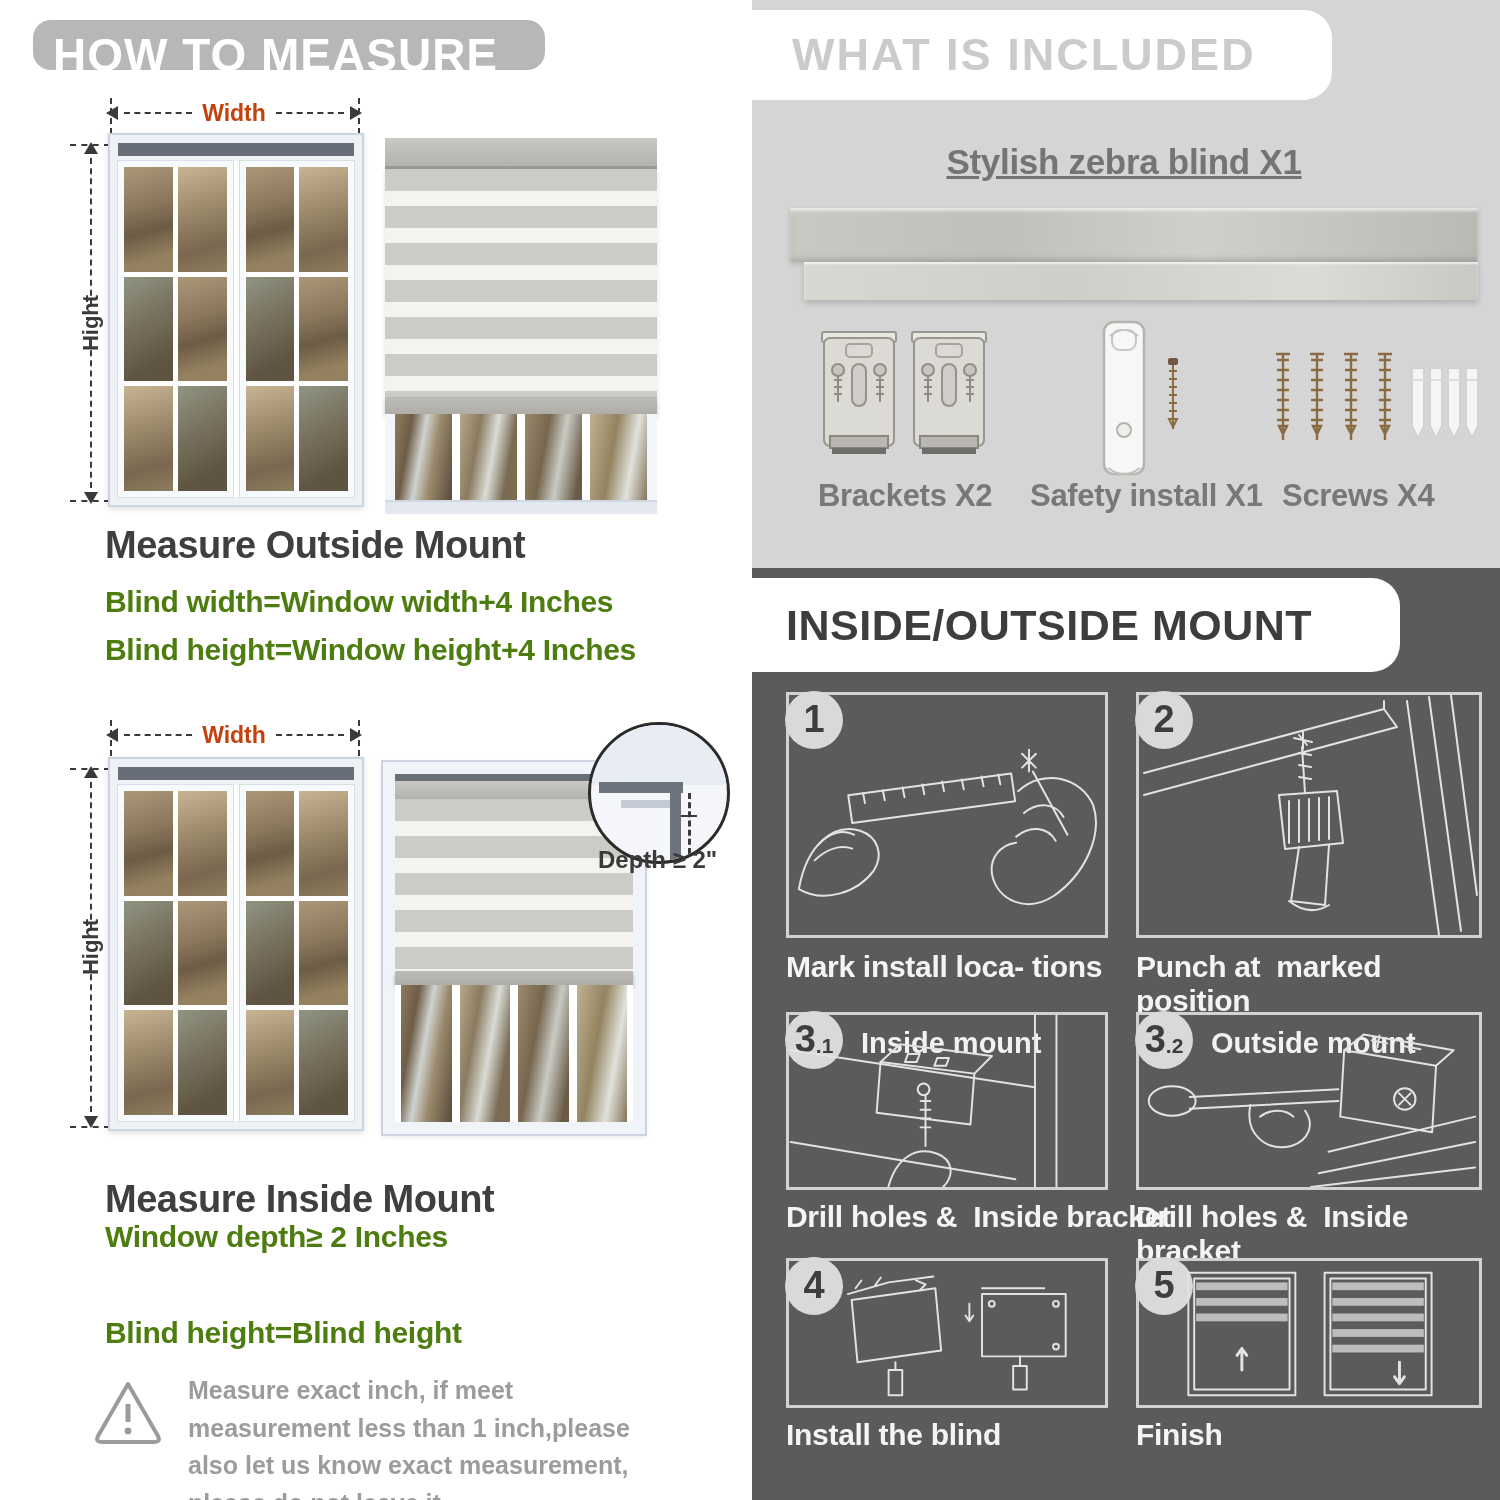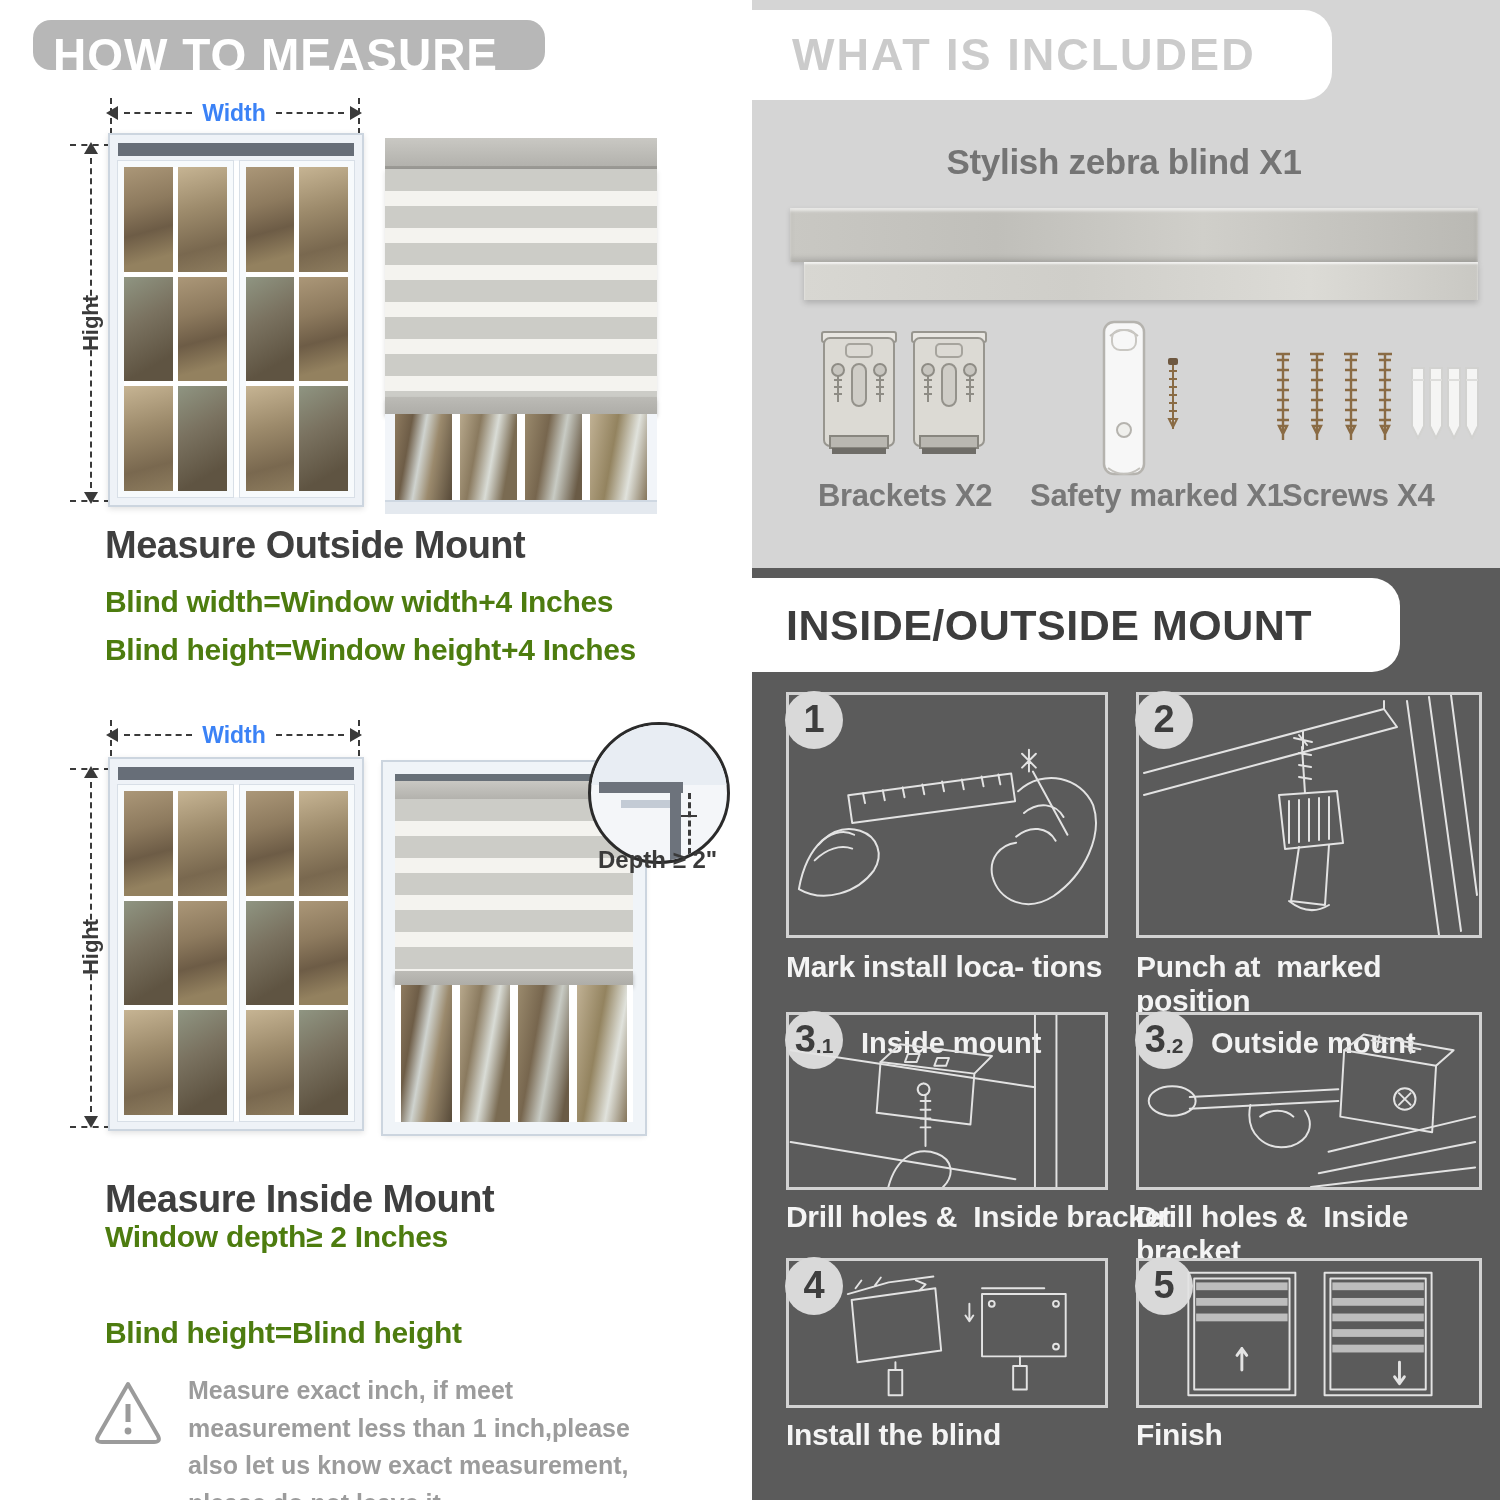--- a/index.html
+++ b/index.html
@@ -19,21 +19,21 @@
   .dark-panel{left:752px;top:568px;width:748px;height:932px;background:#5b5b5b;}
 
   
   .h2{font-size:38px;font-weight:bold;color:#3f3f3f;letter-spacing:-.5px;}
   .bodyline{font-size:30px;font-weight:bold;color:#4d7c0f;letter-spacing:-.3px;}
   .warn-text{font-size:25px;font-weight:bold;color:#9c9c9c;line-height:1.5;width:470px;}
 
   
   .h-measure{display:flex;align-items:center;height:14px;}
   .h-measure .dash{flex:1;border-top:2px dashed #3a3a3a;height:0;margin:0 6px;}
-  .h-measure .lbl{font-size:23px;font-weight:bold;color:#3b82f6;padding:0 4px;}
+  .h-measure .lbl{font-size:23px;font-weight:bold;color:#c2410c;padding:0 4px;}
   .tri-l{width:0;height:0;border-top:7px solid transparent;border-bottom:7px solid transparent;border-right:12px solid #3a3a3a;}
   .tri-r{width:0;height:0;border-top:7px solid transparent;border-bottom:7px solid transparent;border-left:12px solid #3a3a3a;}
   .v-measure{display:flex;flex-direction:column;align-items:center;width:26px;}
   .v-measure .dash{flex:1;border-left:2px dashed #3a3a3a;width:0;margin:4px 0;}
   .v-measure .lbl{font-size:22px;font-weight:bold;color:#3a3a3a;transform:rotate(-90deg);white-space:nowrap;}
   .tri-u{width:0;height:0;border-left:7px solid transparent;border-right:7px solid transparent;border-bottom:12px solid #3a3a3a;}
   .tri-d{width:0;height:0;border-left:7px solid transparent;border-right:7px solid transparent;border-top:12px solid #3a3a3a;}
   .vtick{border-left:2px dashed #3a3a3a;width:0;height:36px;}
   .htick{border-top:2px dashed #3a3a3a;height:0;width:40px;}
 
@@ -55,21 +55,21 @@
   .street{flex:1;background:linear-gradient(100deg,#8e7b60 0%,#6e5d47 25%,#cfd3cf 45%,#9b8a6d 65%,#574a39 100%);}
   .street:nth-child(2){background:linear-gradient(100deg,#b7a88c 0%,#8a7a5f 30%,#d9dcd6 55%,#7a6b52 80%);}
   .street:nth-child(3){background:linear-gradient(100deg,#9a8a6d 0%,#77664e 35%,#c8cbc4 60%,#6a5b46 90%);}
   .street:nth-child(4){background:linear-gradient(100deg,#c0b194 0%,#93835f 40%,#e0e2dc 70%,#85755a 100%);}
 
   
   .mag{width:136px;height:136px;border-radius:50%;border:3px solid #2b2b2b;background:#f4f6f9;overflow:hidden;}
   .depth-lbl{font-size:24px;font-weight:bold;color:#3a3a3a;}
 
   
-  .prod-label{width:744px;text-align:center;font-size:35px;font-weight:bold;color:#747474;letter-spacing:-.3px;}
+  .prod-label{width:744px;text-align:center;font-size:35px;font-weight:bold;color:#747474;letter-spacing:-.3px;text-decoration:underline;}
   .item-label{font-size:31px;font-weight:bold;color:#787878;letter-spacing:-.3px;}
   .bar-top{background:linear-gradient(90deg,#c9c8c3,#c0bfba 30%,#d0cfca 60%,#bab9b4 100%);
     box-shadow:inset 0 3px 3px rgba(255,255,255,.6),inset 0 -4px 5px rgba(0,0,0,.12),0 2px 5px rgba(0,0,0,.15);}
   .bar-bottom{background:linear-gradient(90deg,#d8d7d2,#cfcec9 40%,#dcdbd6 75%,#c9c8c3);
     box-shadow:inset 0 2px 2px rgba(255,255,255,.7),0 3px 6px rgba(0,0,0,.18);}
 
   
   .step-panel{border:3px solid #d2d2d2;background:#5b5b5b;box-sizing:border-box;}
   .badge{position:absolute;left:-4px;top:-4px;width:58px;height:58px;border-radius:50%;background:#d9d9d9;
     display:flex;align-items:flex-start;justify-content:center;}
@@ -280,21 +280,21 @@
       <path d="M168,28 h12 v58 l-6,12 l-6,-12 z"></path>
         <path d="M168,40 h12" stroke="#dddddb"></path>
       <path d="M186,28 h12 v58 l-6,12 l-6,-12 z"></path>
         <path d="M186,40 h12" stroke="#dddddb"></path>
       <path d="M204,28 h12 v58 l-6,12 l-6,-12 z"></path>
         <path d="M204,40 h12" stroke="#dddddb"></path>
     </g>
   </svg>
 
   <div class="abs item-label" style="left:818px;top:478px;">Brackets X2</div>
-  <div class="abs item-label" style="left:1030px;top:478px;">Safety marked X1</div>
+  <div class="abs item-label" style="left:1030px;top:478px;">Safety install X1</div>
   <div class="abs item-label" style="left:1282px;top:478px;">Screws X4</div>
 
   <div class="abs dark-panel"></div>
   <div class="abs mount-box">
     <span>INSIDE/OUTSIDE MOUNT</span>
   </div>
 
   <div class="abs step-panel" style="left:786px;top:692px;width:322px;height:246px;">
     <div class="badge">
       <span class="num">1</span>

